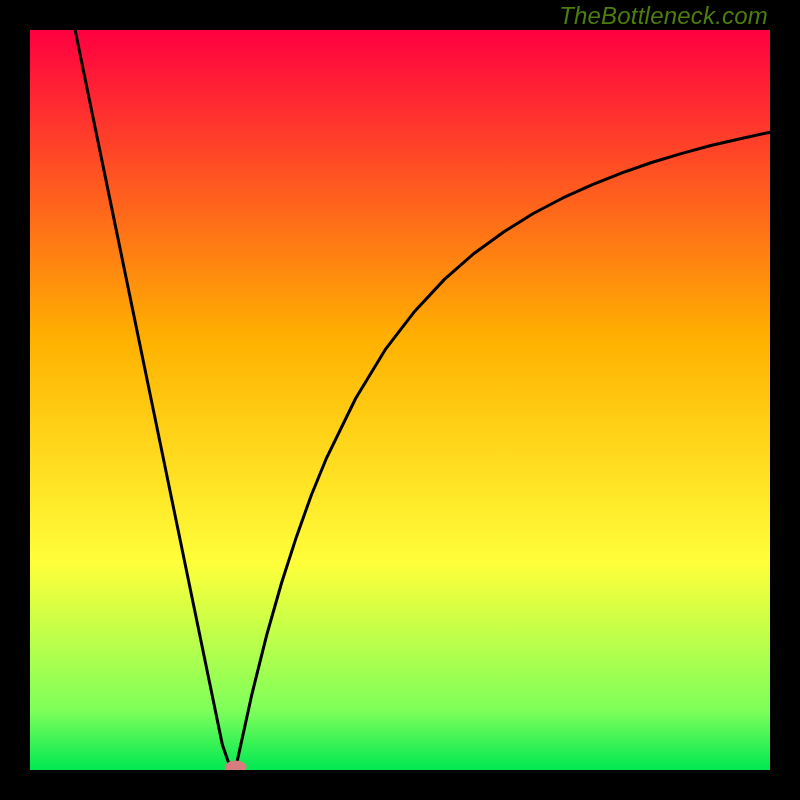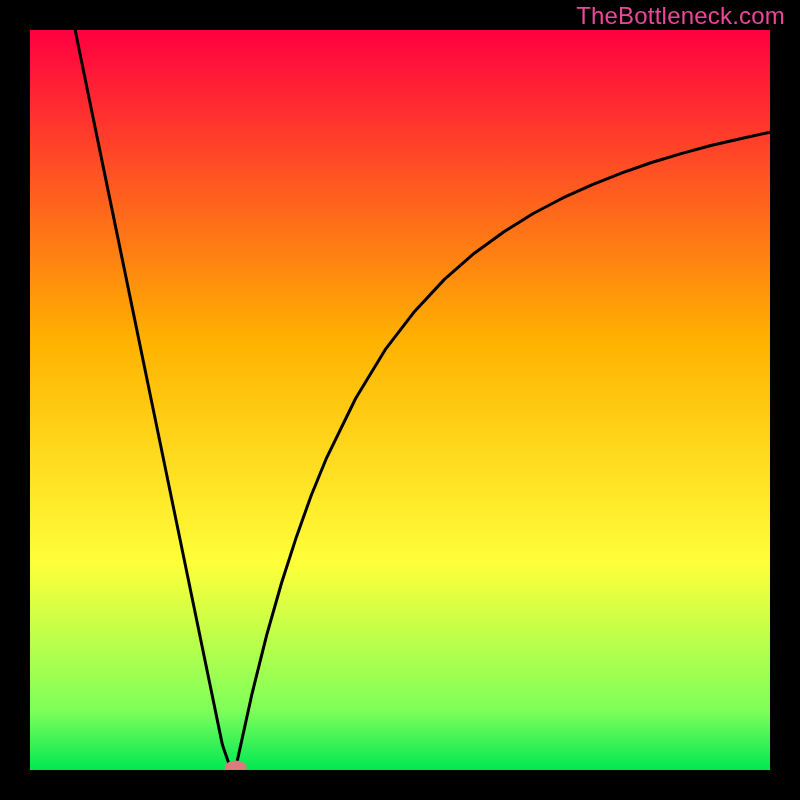--- a/index.html
+++ b/index.html
@@ -13,27 +13,28 @@
   }
   .outer {
     position: relative;
     width: 800px;
     height: 800px;
     background: #000;
   }
   .watermark {
     position: absolute;
     top: 2px;
-    right: 15px;
-    color: #ec4899;
+    right: 32px;
+    color: #4d7c0f;
     font-size: 24px;
     font-weight: 400;
     letter-spacing: 0.2px;
     z-index: 20;
     user-select: none;
+    font-style: italic;
   }
   .plot-area {
     position: absolute;
     left: 30px;
     top: 30px;
     width: 740px;
     height: 740px;
     overflow: hidden;
   }
   .plot-area svg {

